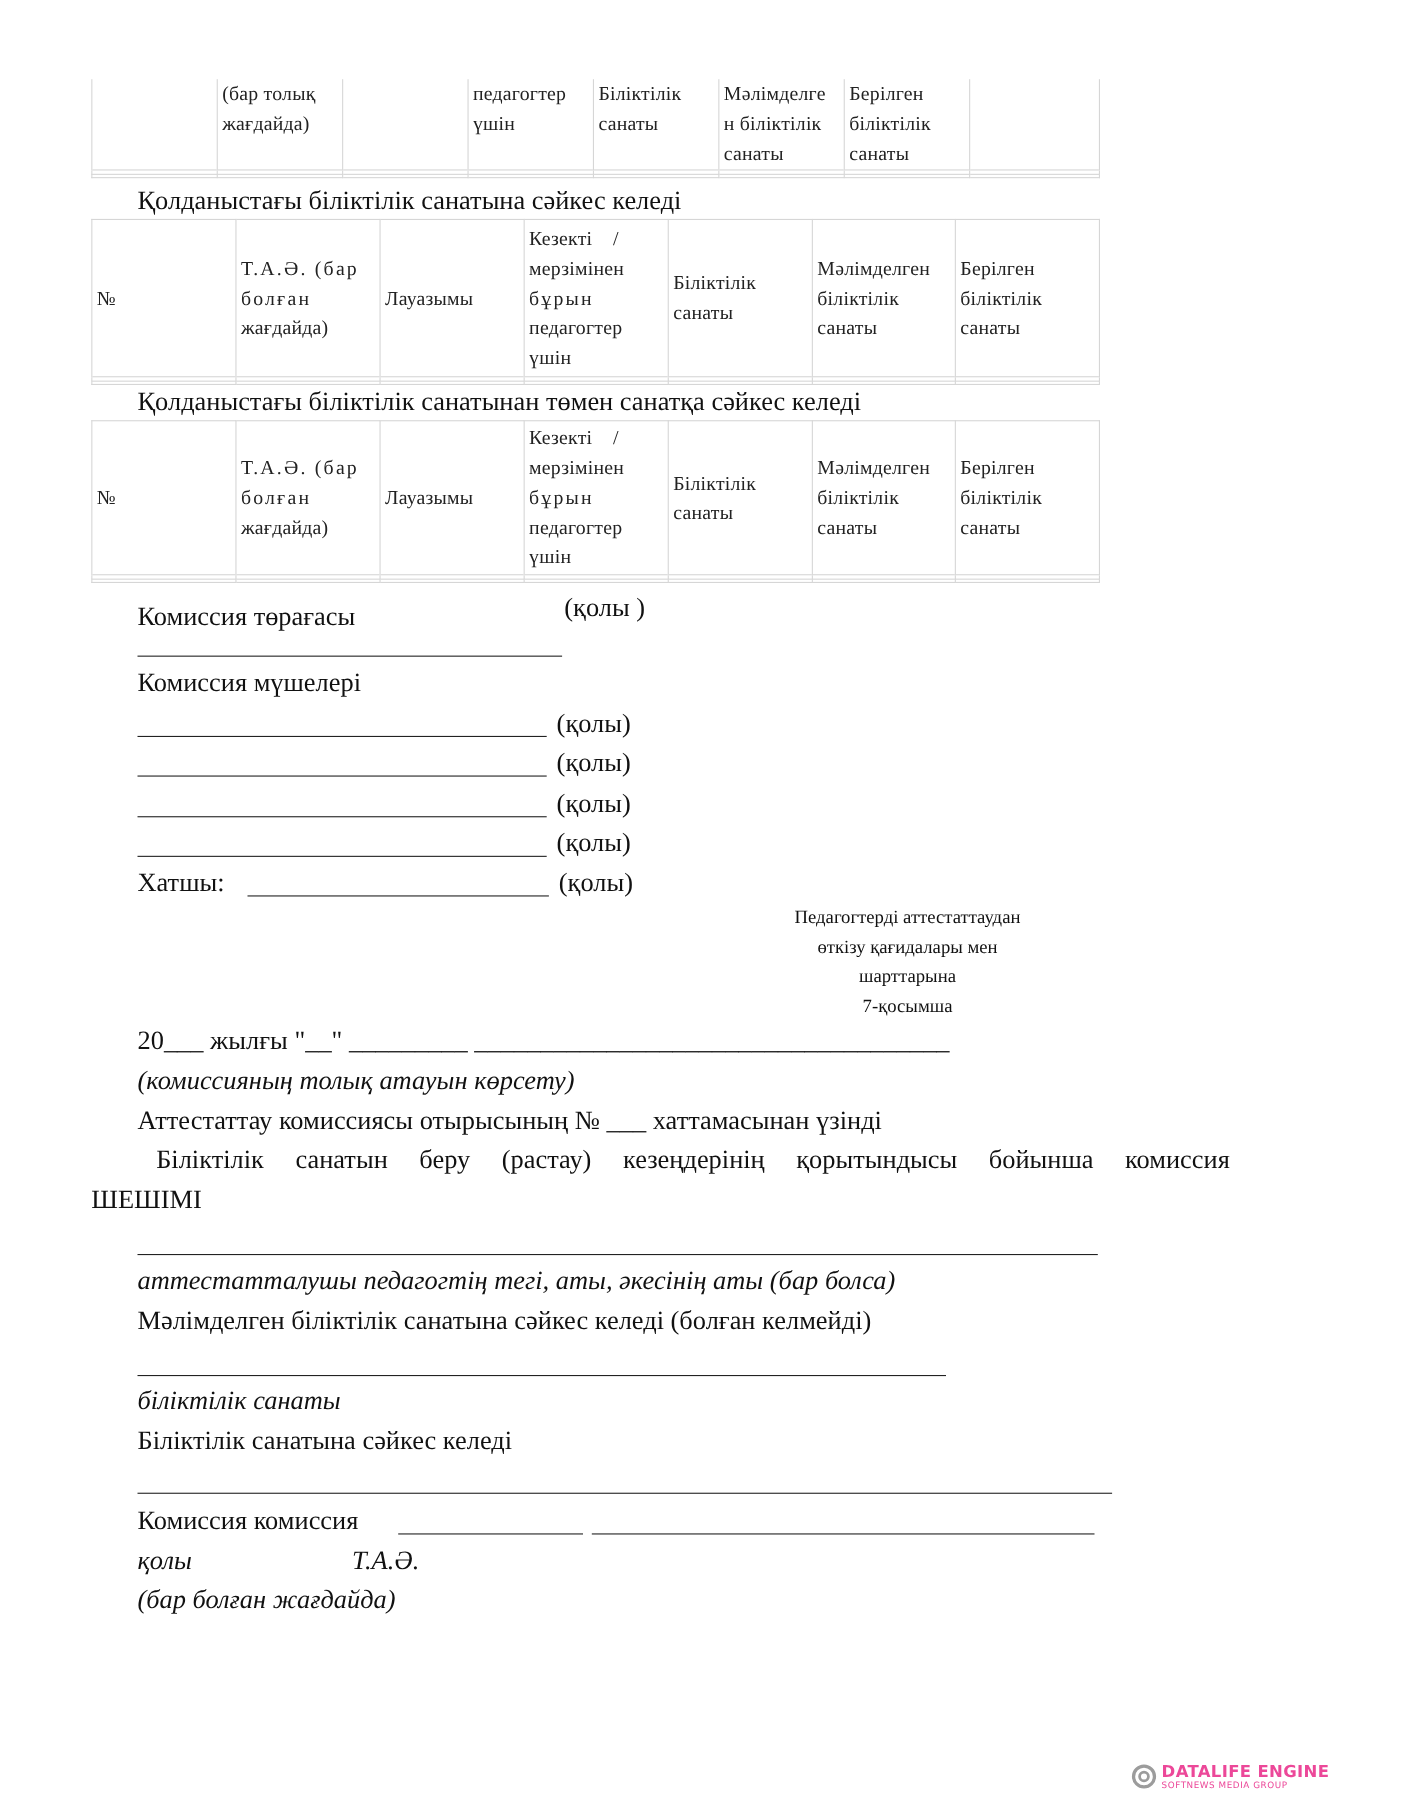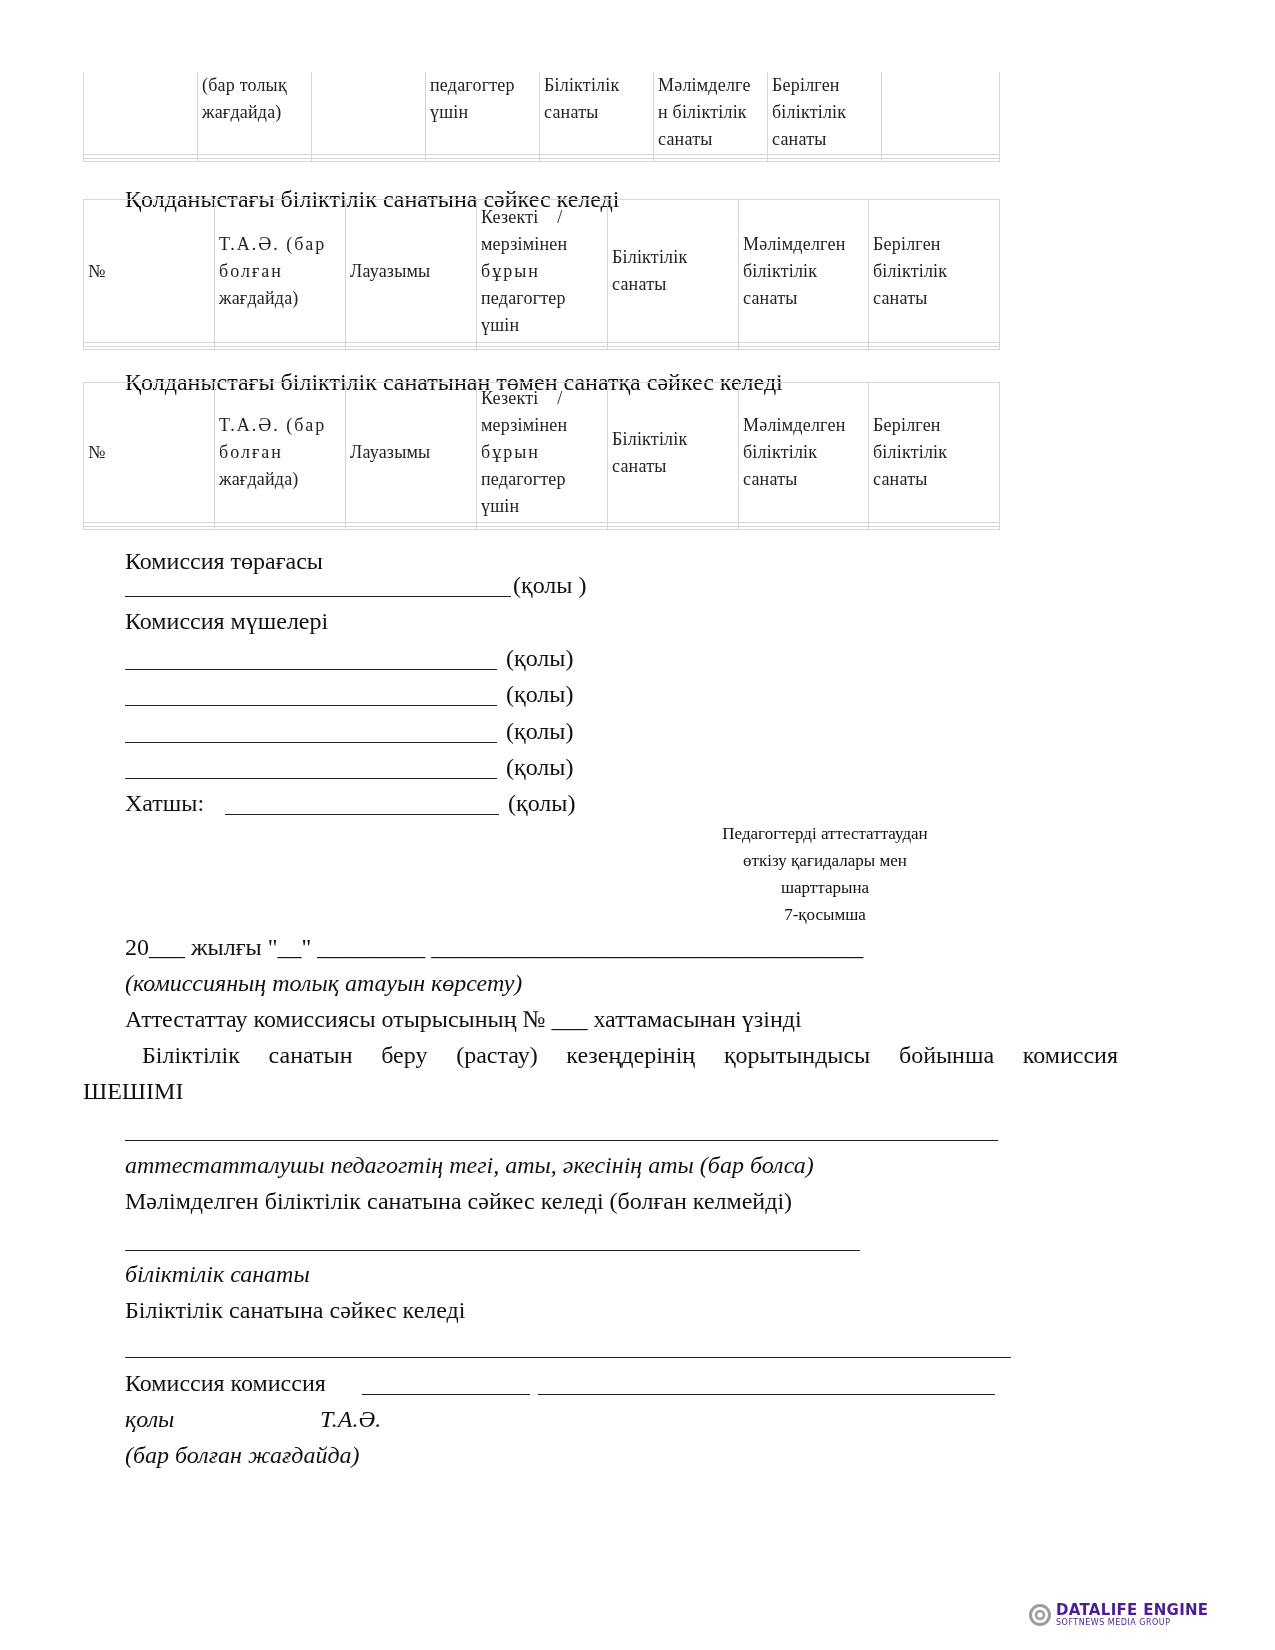--- a/index.html
+++ b/index.html
@@ -14,26 +14,26 @@
   }
   table.t td {
     border-left: 1px solid #d6d6d6; border-right: 1px solid #d6d6d6;
     vertical-align: middle; padding: 0 4px; text-align: left;
     letter-spacing: 0.2px;
   }
   table.t tr.body td { border-top: 1px solid #d6d6d6; }
   table.t tr.sep td { height: 3px; padding: 0; border-top: 1px solid #d6d6d6; border-bottom: 1px solid #d6d6d6; }
   table.t tr.sep2 td { height: 2px; padding: 0; border-bottom: 1px solid #d6d6d6; }
   .wide { letter-spacing: 2px; }
-  .heading { font-size: 24px; line-height: 30px; white-space: nowrap; margin-top: 16px; }
+  .heading { font-size: 24px; line-height: 30px; white-space: nowrap; }
   .line { font-size: 24px; line-height: 30px; white-space: nowrap; }
   .ital { font-style: italic; }
   .rule { position: absolute; border-bottom: 1.5px solid #222; height: 0; }
   .annex { font-size: 17px; line-height: 27px; text-align: center; width: 260px; }
-  .wm { color: #4c1d95; font-family: "DejaVu Sans", sans-serif; }
+  .wm { color: #ec4899; font-family: "DejaVu Sans", sans-serif; }
 </style>
 </head>
 <body>
 
 <table class="t" style="left:83px; top:72px; width:916px;">
   <colgroup>
     <col style="width:114px">
       <col style="width:114px">
       <col style="width:114px">
       <col style="width:114px">
@@ -216,21 +216,21 @@
         <td></td>
         <td></td>
         <td></td>
         <td></td>
       </tr>
 </tbody>
   </table>
 
 <div class="abs line" style="left:125px; top:546px;">Комиссия төрағасы</div>
 <div class="rule" style="left:125px; top:596px; width:386px;"></div>
-<div class="abs line" style="left:513px; top:570px;">(қолы )</div>
+<div class="abs line" style="left:513px; top:538px;">(қолы )</div>
 
 <div class="abs line" style="left:125px; top:606px;">Комиссия мүшелері</div>
 
 <div class="rule" style="left:125px; top:669px; width:372px;"></div>
 <div class="abs line" style="left:506px; top:643px;">(қолы)</div>
 <div class="rule" style="left:125px; top:705px; width:372px;"></div>
 <div class="abs line" style="left:506px; top:679px;">(қолы)</div>
 <div class="rule" style="left:125px; top:742px; width:372px;"></div>
 <div class="abs line" style="left:506px; top:716px;">(қолы)</div>
 <div class="rule" style="left:125px; top:778px; width:372px;"></div>

